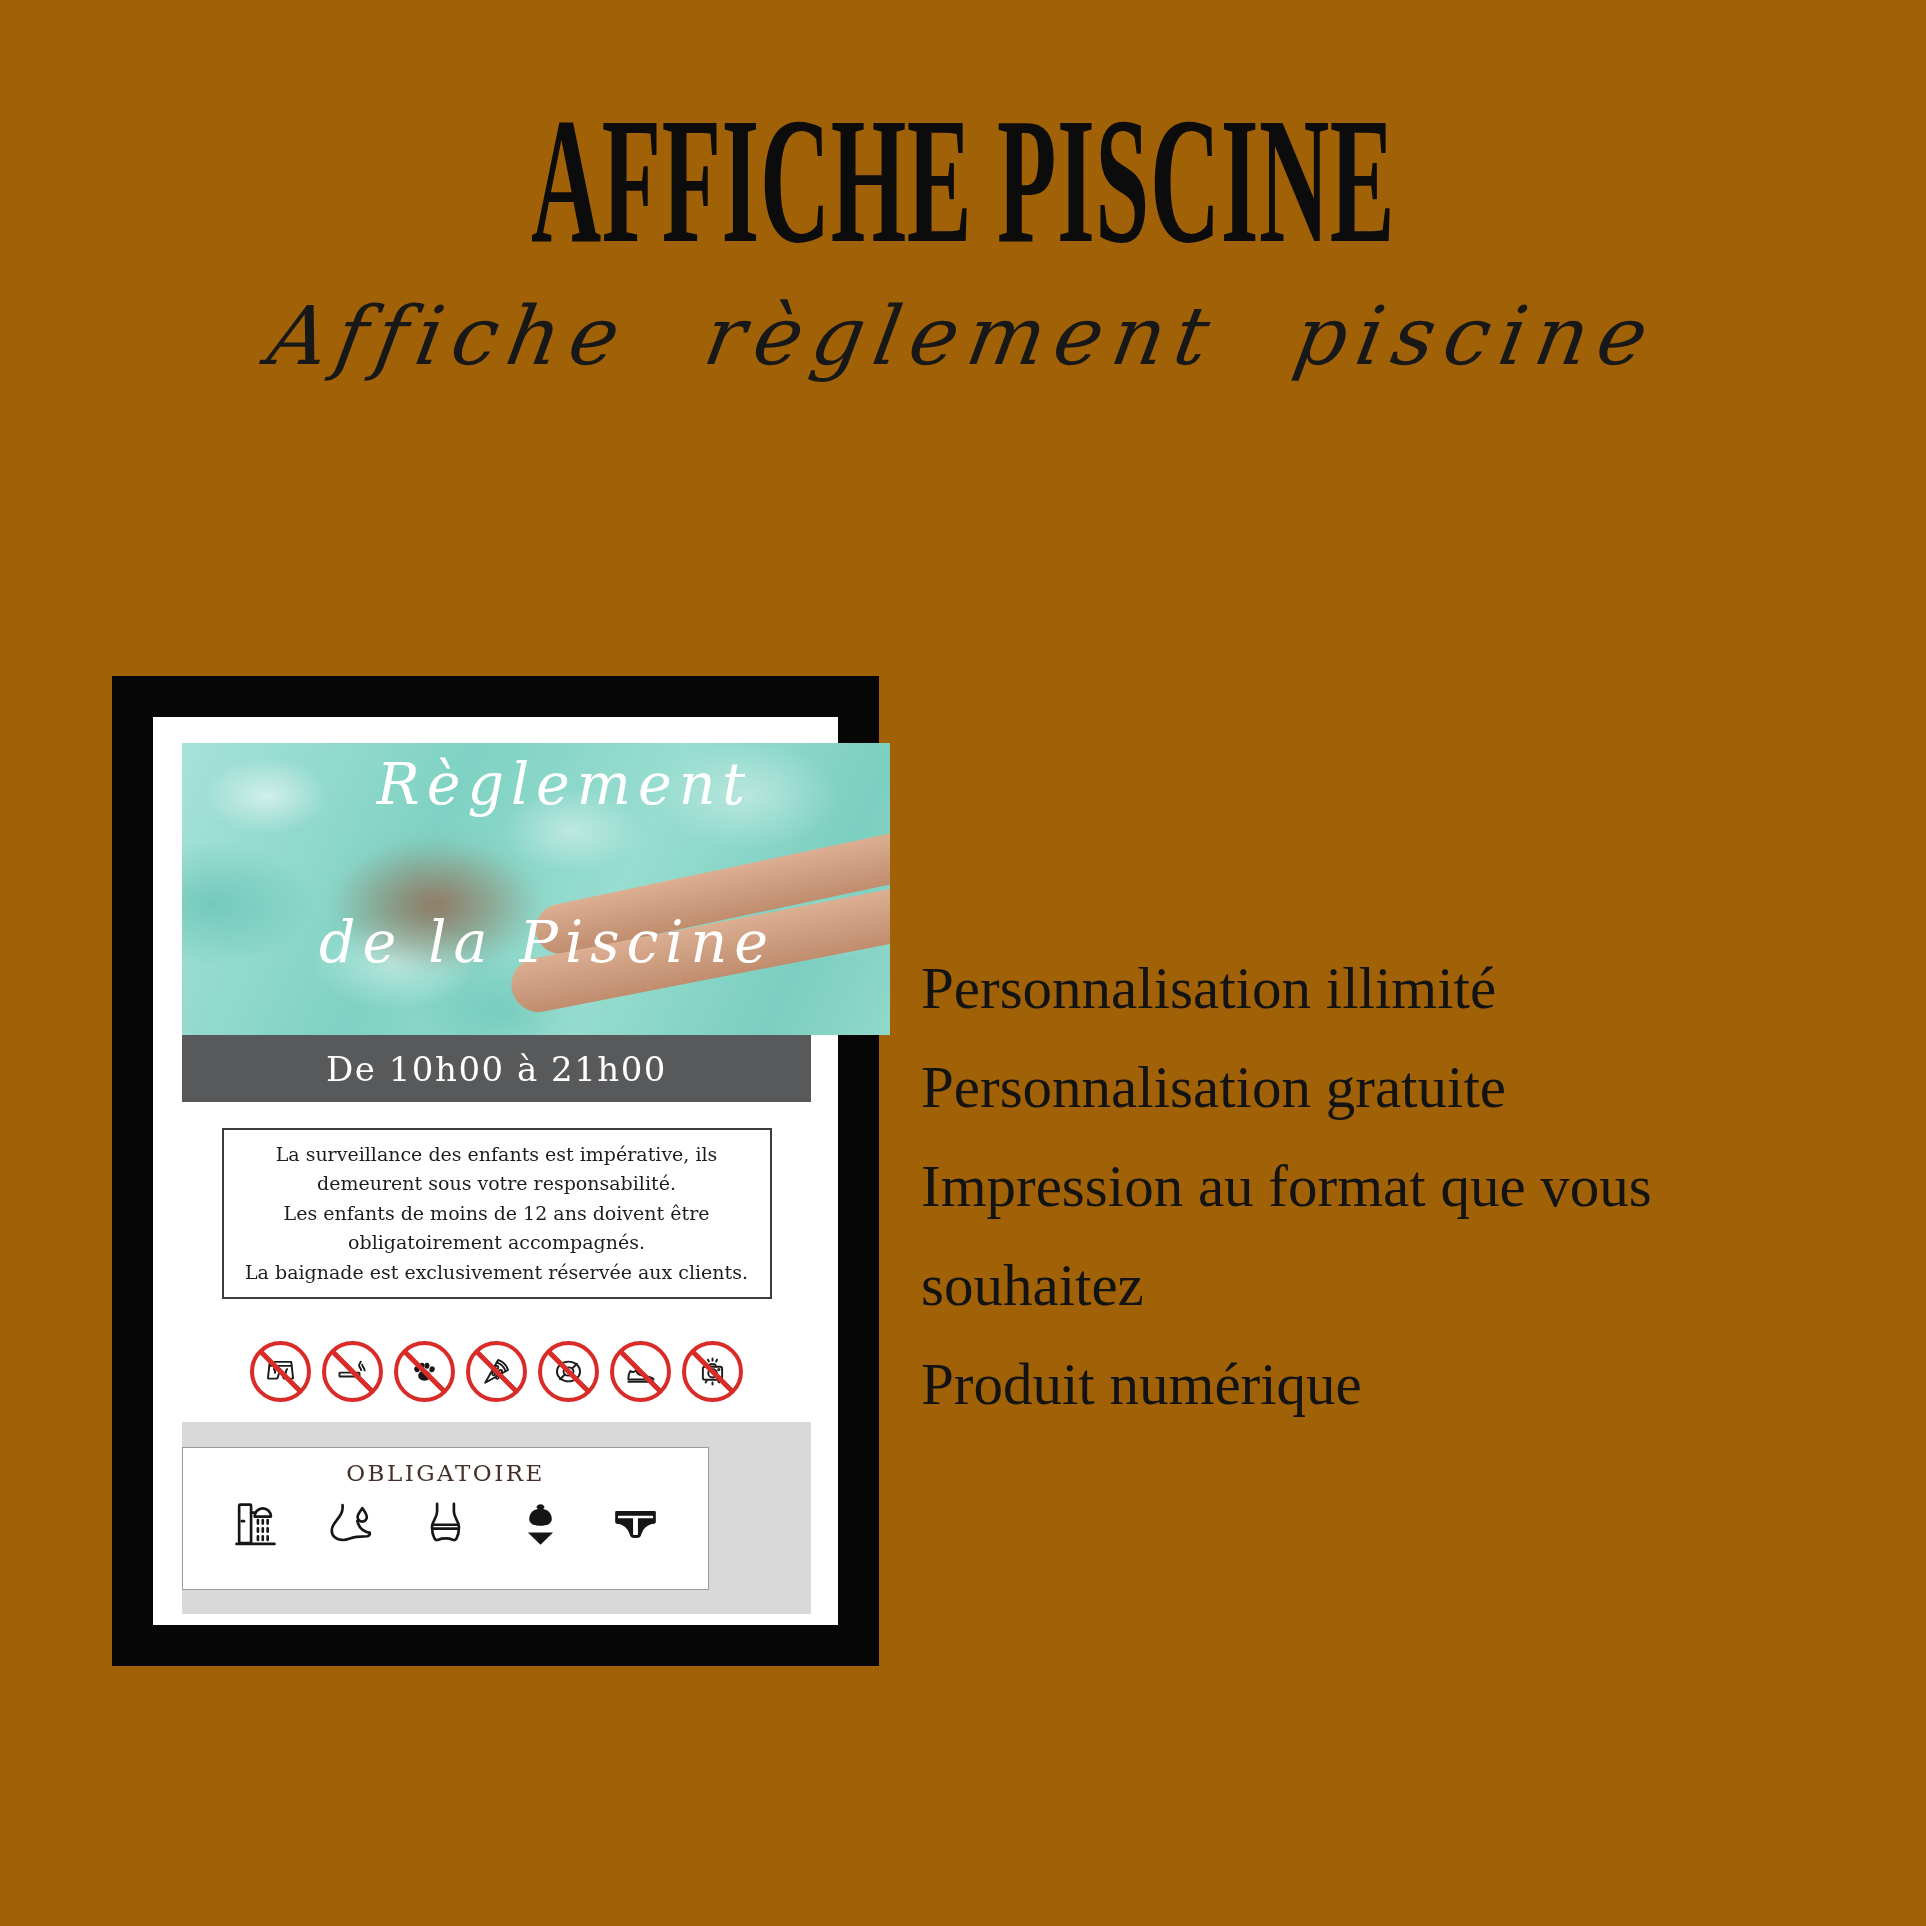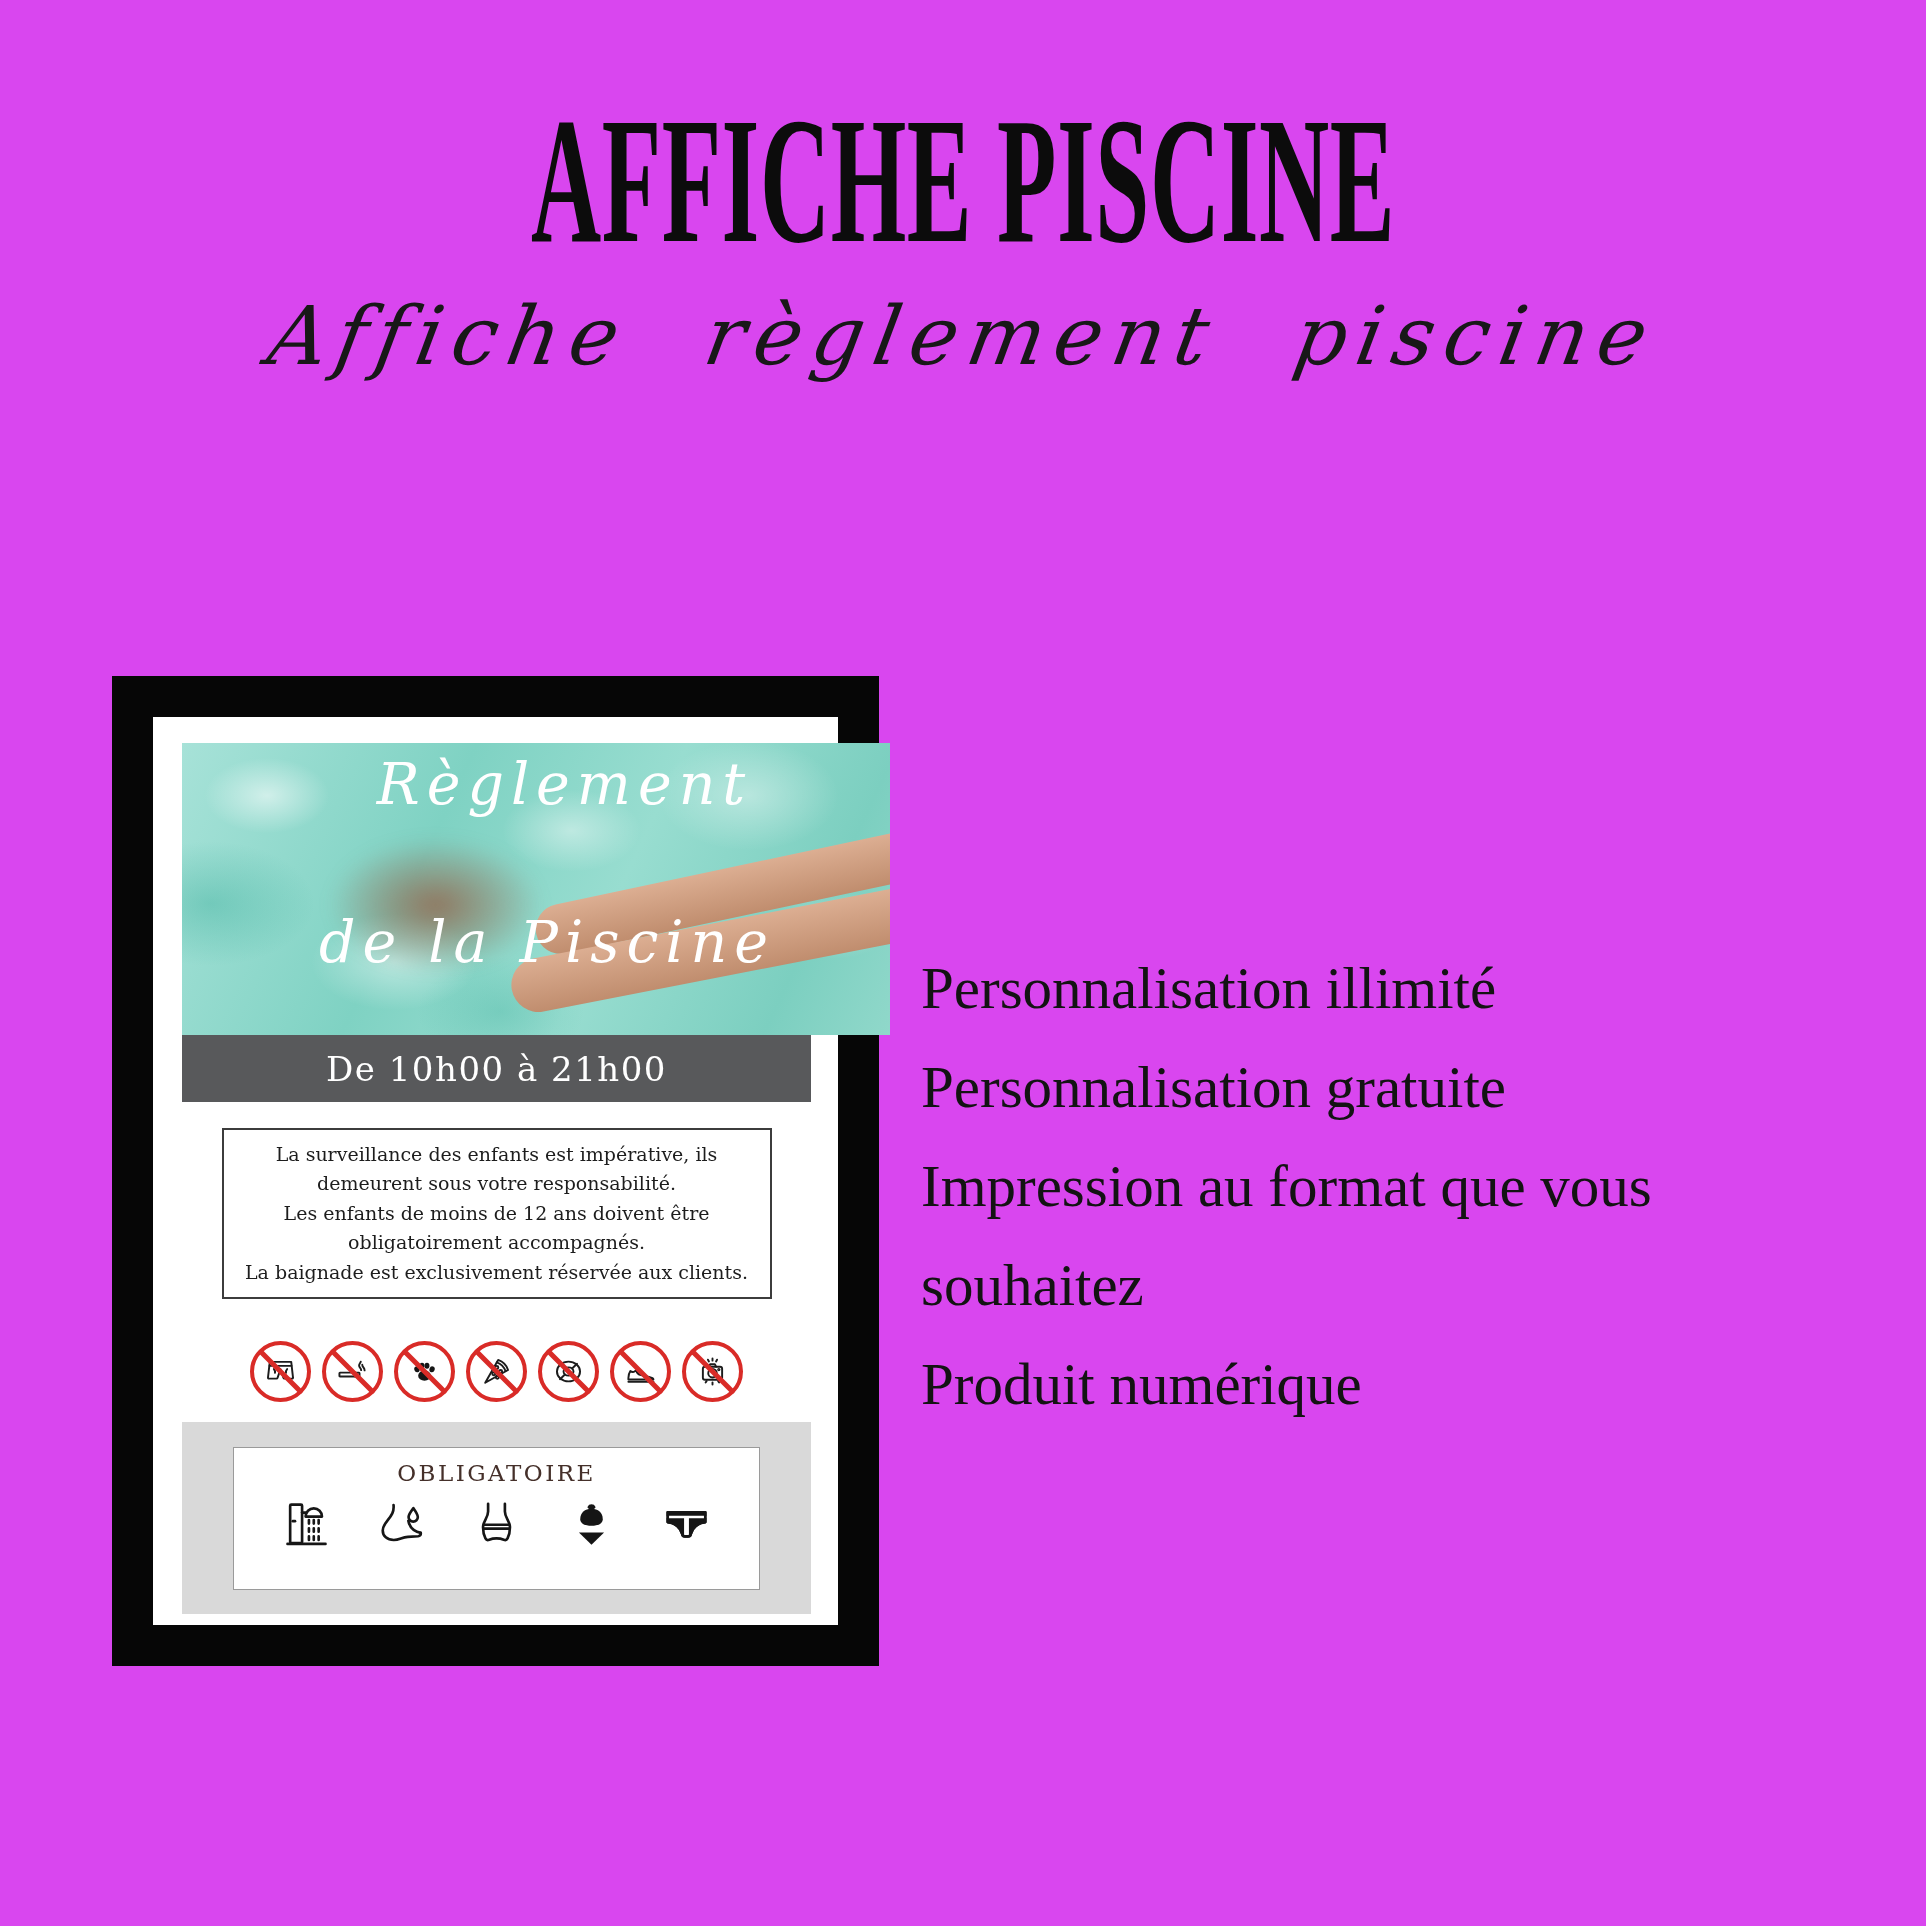--- a/index.html
+++ b/index.html
@@ -1,16 +1,16 @@
 <!DOCTYPE html>
 <html><head>
 <meta charset="utf-8">
 <style>
   html,body{margin:0;padding:0;background:#f2f1f0;}
-  .canvas{position:relative;width:1927px;height:1927px;background:#d946ef;overflow:hidden;
+  .canvas{position:relative;width:1927px;height:1927px;background:#a16207;overflow:hidden;
           font-family:"Liberation Serif",serif;}
 
   
   .title{position:absolute;top:91px;left:0;right:0;text-align:center;}
   .title span{display:inline-block;font-family:"Liberation Serif",serif;font-weight:700;
               font-size:180px;line-height:1;letter-spacing:1px;color:#0c0c0c;
               transform:scale(0.54,1);transform-origin:center top;white-space:nowrap;}
   .subtitle{position:absolute;top:289px;left:0;right:0;text-align:center;}
   .subtitle span{display:inline-block;font-family:"DejaVu Serif",serif;font-style:italic;
                  font-weight:400;font-size:81px;color:#181818;letter-spacing:10px;
@@ -57,21 +57,21 @@
   .no-row{margin-top:42px;display:flex;justify-content:center;gap:11px;}
   .no-badge{position:relative;width:61px;height:61px;border:4px solid #d92b27;border-radius:50%;
             box-sizing:border-box;display:flex;align-items:center;justify-content:center;background:#fff;}
   .no-badge svg{width:33px;height:33px;stroke:#1c1c1c;stroke-width:1.4;fill:none;
                 stroke-linecap:round;stroke-linejoin:round;}
   .no-slash{position:absolute;left:50%;top:50%;width:5px;height:59px;background:#d92b27;
             border-radius:2px;transform:translate(-50%,-50%) rotate(-45deg);}
 
   
   .must-band{margin-top:20px;width:629px;height:192px;background:#d9d9d9;display:flex;
-             align-items:center;justify-content:center;}
+             align-items:center;}
   .must-box{width:527px;height:143px;background:#ffffff;border:1px solid #9a9a9a;
             box-sizing:border-box;text-align:center;}
   .must-title{margin-top:12px;font-family:"DejaVu Serif",serif;font-size:23px;letter-spacing:2.5px;
               color:#45302a;}
   .must-icons{margin-top:12px;display:flex;justify-content:center;align-items:flex-end;gap:42px;}
   .must-icons svg{width:53px;height:53px;stroke:#161616;stroke-width:1.2;fill:none;
                   stroke-linecap:round;stroke-linejoin:round;}
 
   
   .features{position:absolute;left:921px;top:939px;width:941px;font-family:"Liberation Serif",serif;

